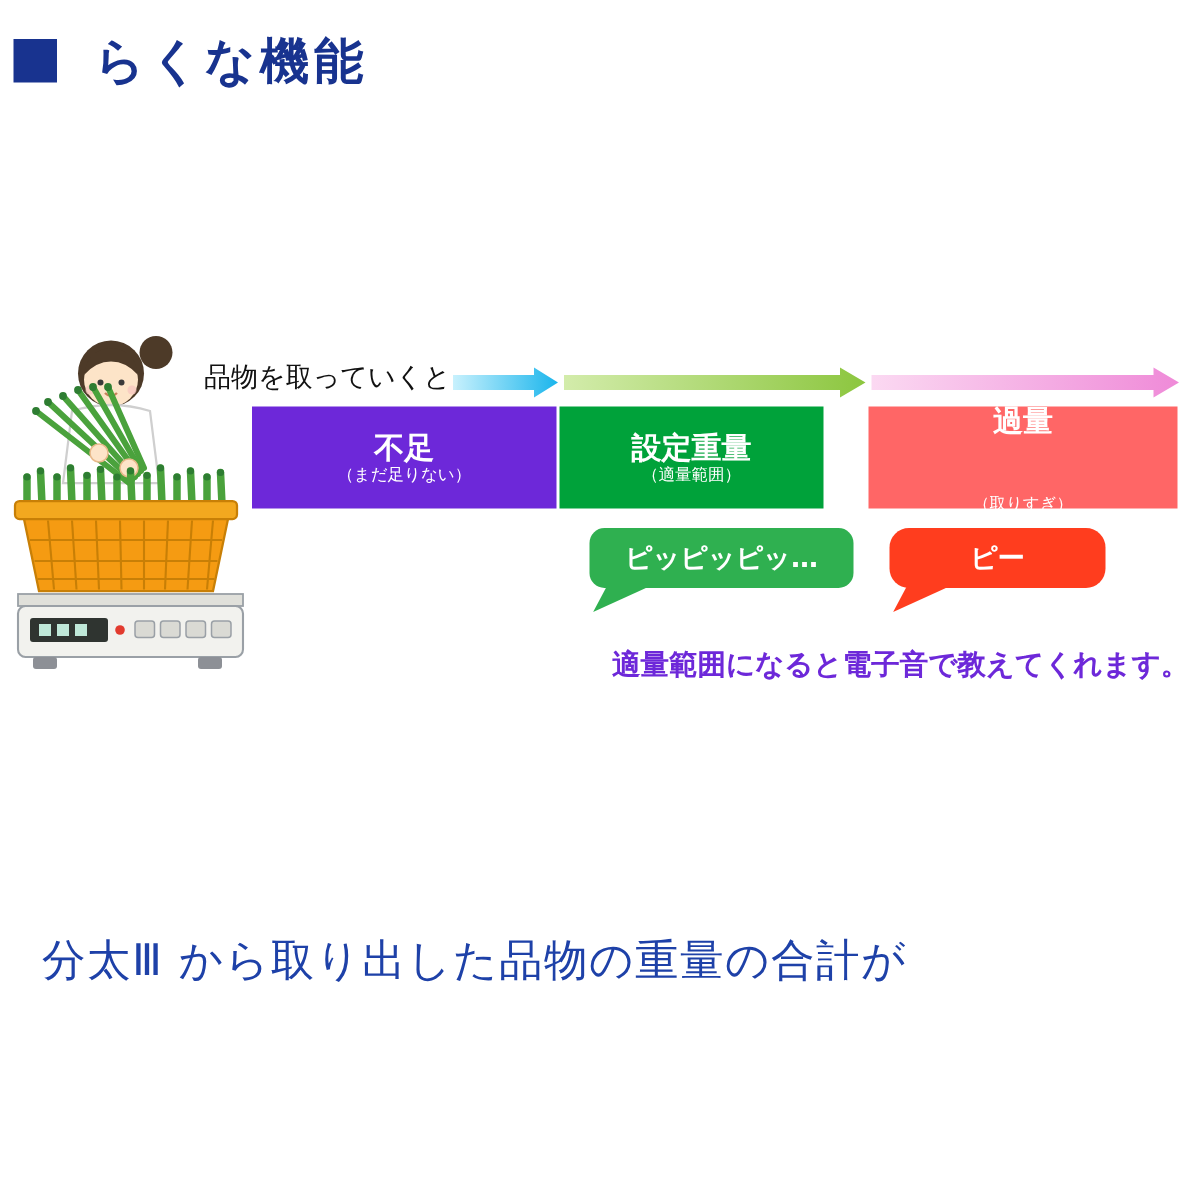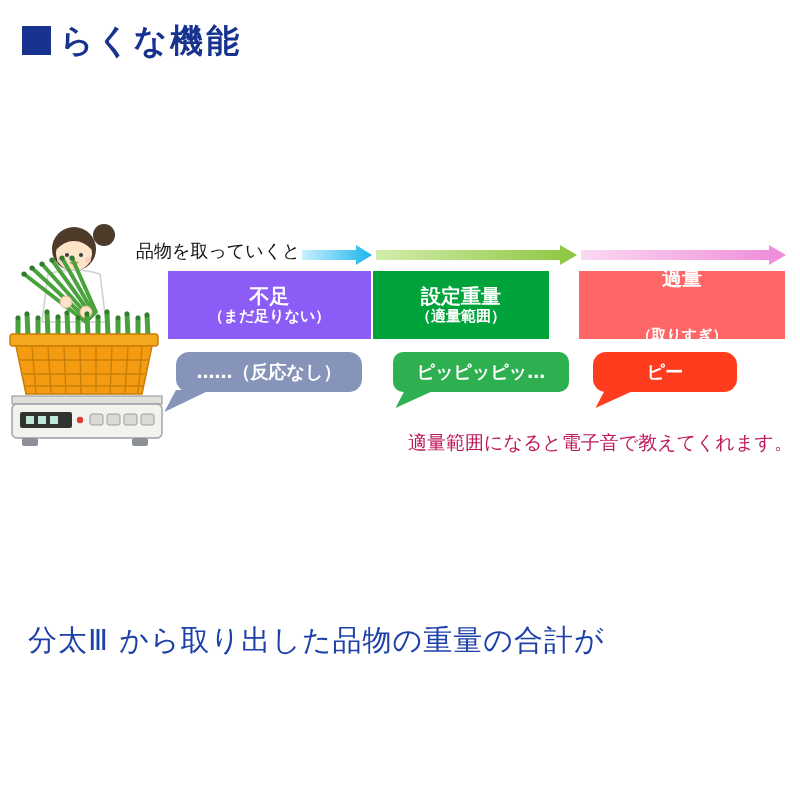--- a/index.html
+++ b/index.html
@@ -4,52 +4,52 @@
 <style>
   html,body{margin:0;padding:0;}
   body{
     width:800px;height:800px;background:#ffffff;
     font-family:"DejaVu Sans","Liberation Sans",sans-serif;
     position:relative;overflow:hidden;
   }
   .canvas{position:absolute;left:0;top:0;width:800px;height:800px;background:#fff;}
 
   
-  .header{position:absolute;left:22px;top:24px;display:flex;align-items:center;gap:9px;}
+  .header{position:absolute;left:9px;top:24px;display:flex;align-items:center;gap:25px;}
   .header-square{width:29px;height:29px;background:#18338f;}
   .header-title{font-size:33px;font-weight:bold;color:#18338f;letter-spacing:3px;line-height:1;}
 
   
   .lead-text{position:absolute;left:136px;top:239px;font-size:18px;font-weight:normal;color:#111;}
 
   
   .arrow-row{position:absolute;left:0;top:244px;width:800px;height:22px;}
 
   
   .stage-box{position:absolute;top:271px;height:68px;color:#fff;text-align:center;
     display:flex;flex-direction:column;justify-content:center;gap:3px;}
   .stage-title{font-size:20px;font-weight:bold;line-height:1;}
-  .stage-sub{font-size:15px;font-weight:bold;line-height:1;}
-  .box-0{left:168px;width:203px;background:#8b5cf6;}
+  .stage-sub{font-size:11px;font-weight:normal;line-height:1;}
+  .box-0{left:168px;width:203px;background:#6d28d9;}
   .box-1{left:373px;width:176px;background:#00a23a;}
   .box-2{left:579px;width:206px;background:#ff6666;gap:40px;}
 
   
   .bubble{position:absolute;top:352px;height:40px;border-radius:13px;color:#fff;
     font-weight:bold;font-size:18px;display:flex;align-items:center;justify-content:center;}
   .bubble::after{content:"";position:absolute;width:0;height:0;
     border-top:18px solid var(--bc);border-right:30px solid transparent;
     transform:skewX(-28deg);transform-origin:top left;bottom:-16px;left:12px;}
   .bubble-0{--bc:#8594b8;left:176px;width:186px;background:var(--bc);}
   .bubble-0::after{border-top-width:22px;border-right-width:34px;bottom:-20px;left:0px;}
   .bubble-1{--bc:#2fb050;left:393px;width:176px;background:var(--bc);border-radius:10px;}
   .bubble-2{--bc:#ff3d1e;left:593px;width:144px;background:var(--bc);}
 
   
-  .note{position:absolute;left:408px;top:430px;font-size:19px;font-weight:normal;color:#be185d;}
+  .note{position:absolute;left:408px;top:430px;font-size:19px;font-weight:bold;color:#6d28d9;}
 
   
   .footer{position:absolute;left:28px;top:617px;color:#1e41a8;font-size:29px;line-height:47px;
     letter-spacing:1px;white-space:nowrap;}
 
   
   .person-illo{position:absolute;left:4px;top:222px;width:164px;height:244px;}
 </style>
 </head>
 <body>
@@ -195,23 +195,20 @@
   </div>
   <div class="stage-box box-1">
     <div class="stage-title">設定重量</div>
     <div class="stage-sub">（適量範囲）</div>
   </div>
   <div class="stage-box box-2">
     <div class="stage-title">過量</div>
     <div class="stage-sub">（取りすぎ）</div>
   </div>
 
-  <div class="bubble bubble-0">
-    <span>……（反応なし）</span>
-  </div>
   <div class="bubble bubble-1">
     <span>ピッピッピッ…</span>
   </div>
   <div class="bubble bubble-2">
     <span>ピー</span>
   </div>
 
   <div class="note">適量範囲になると電子音で教えてくれます。</div>
 
   <div class="footer">

